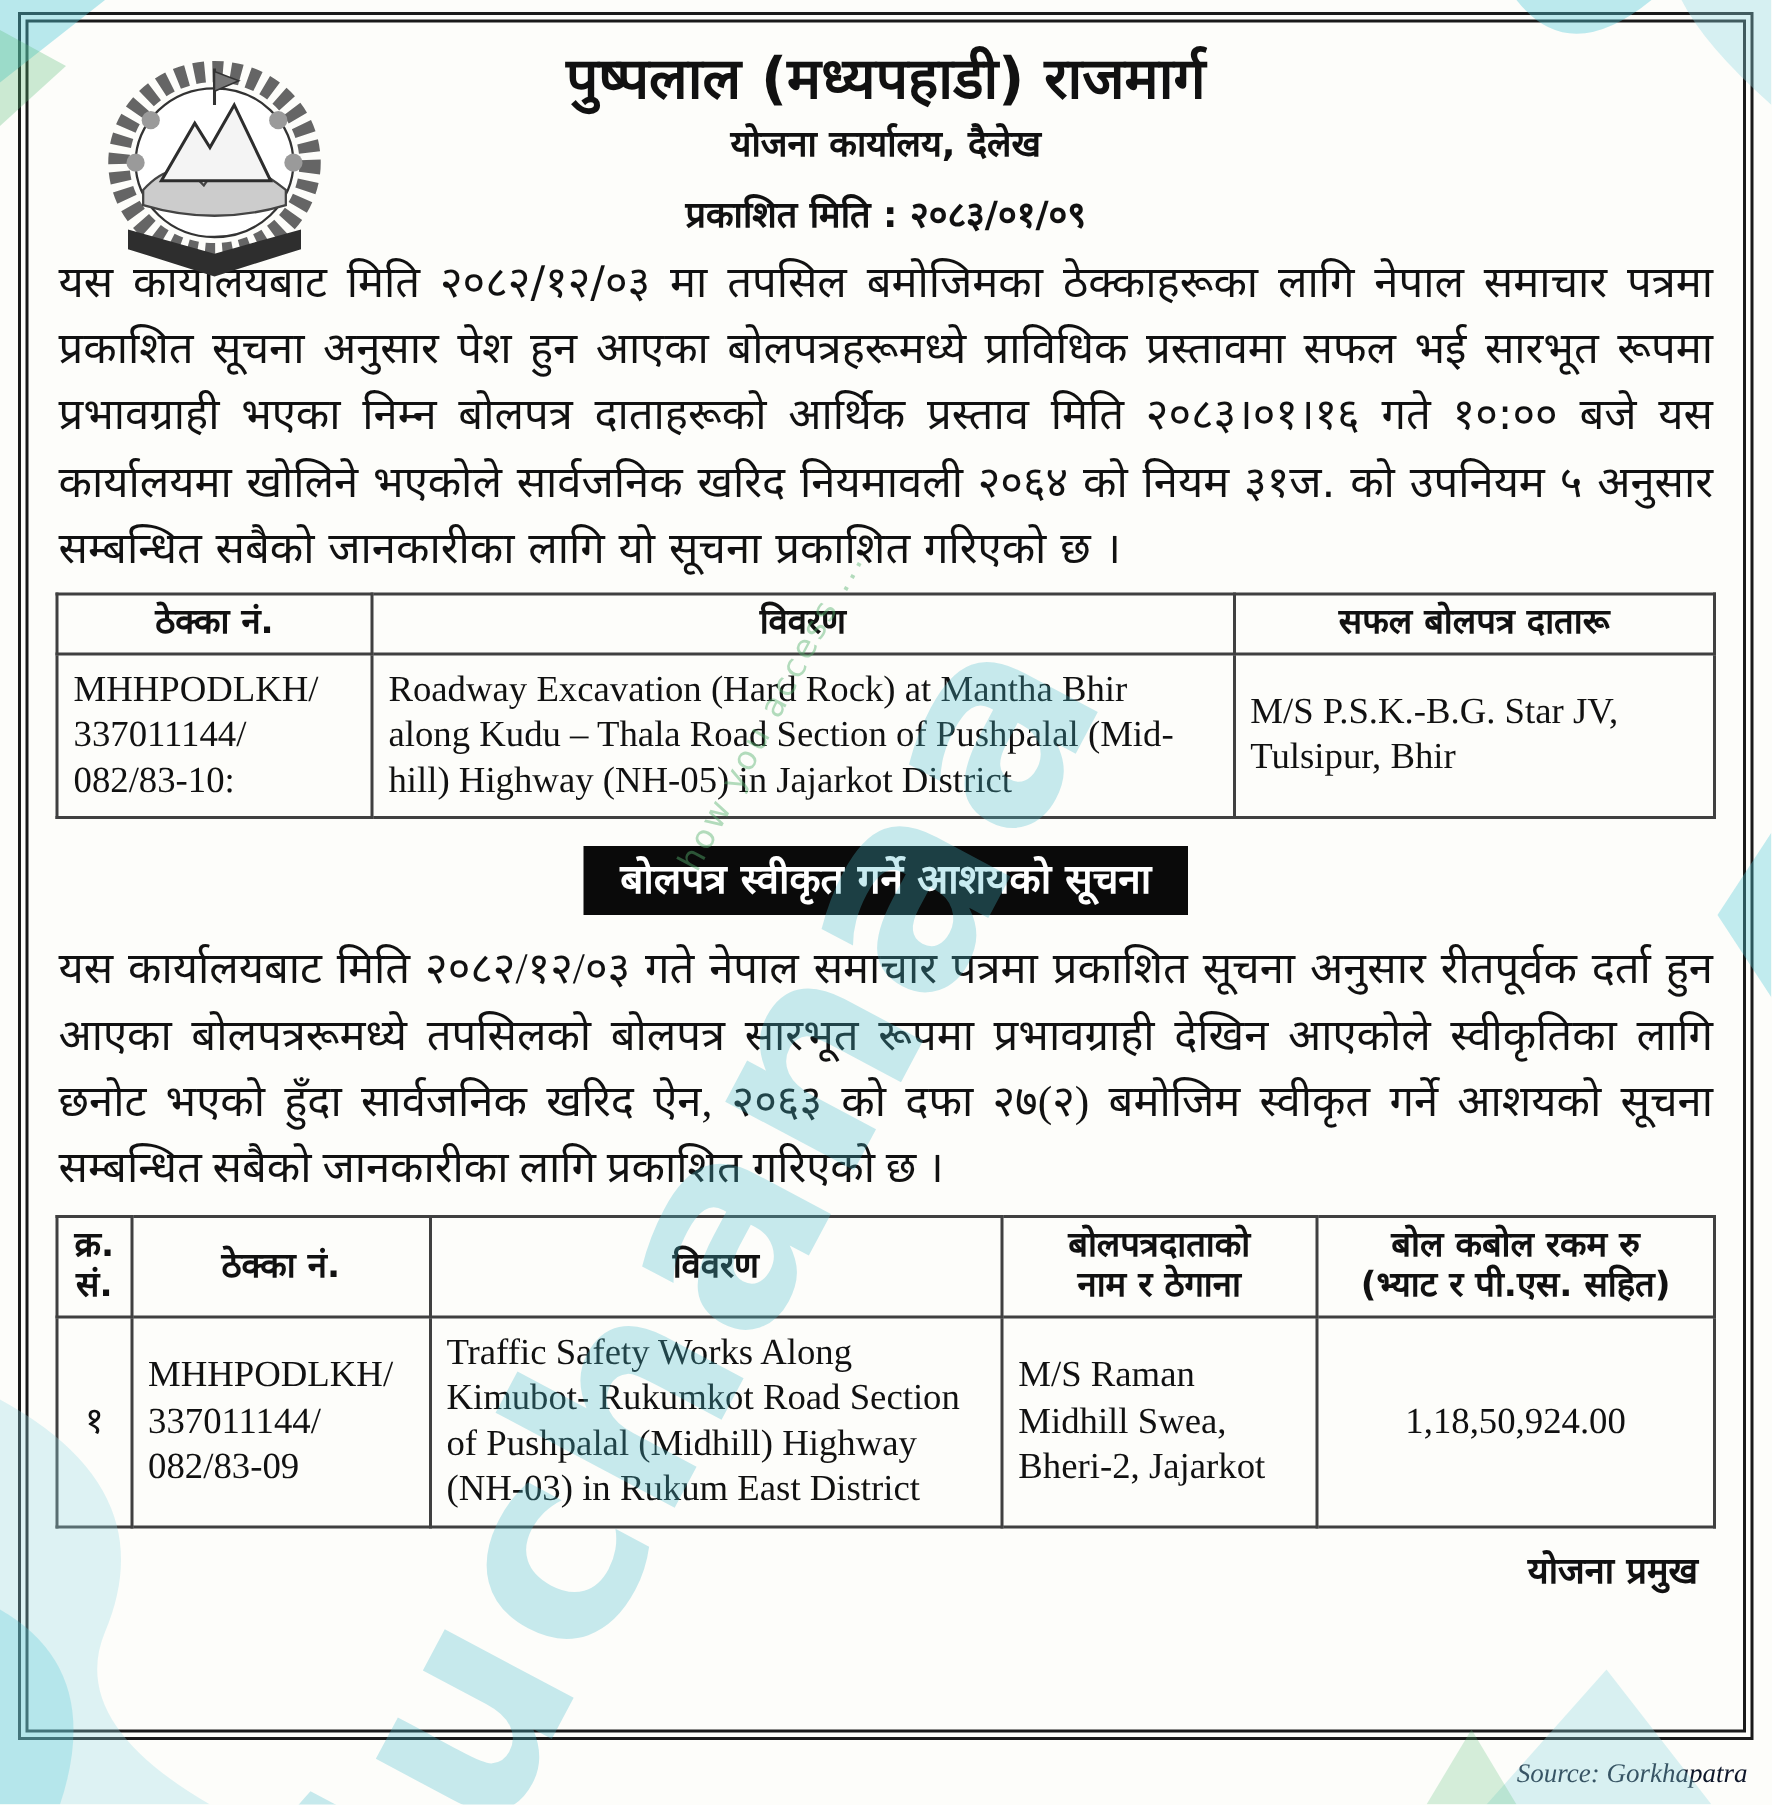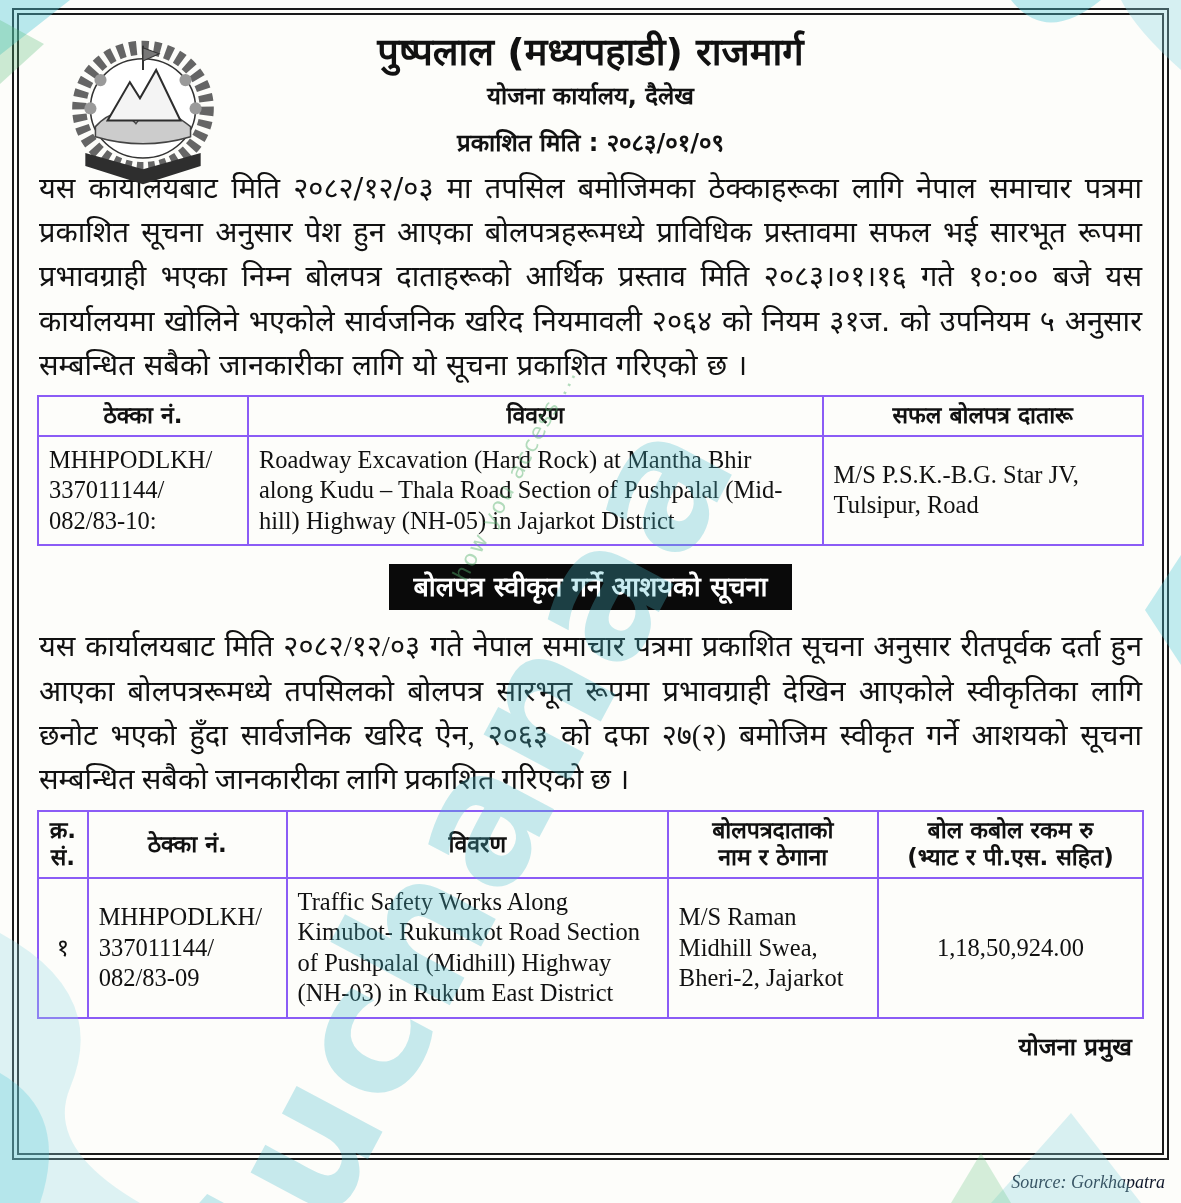--- a/index.html
+++ b/index.html
@@ -49,21 +49,21 @@
   .published { text-align:center; font-weight:bold; font-size:24px; margin:14px 0 8px 0; }
 
   
   .para {
     font-size:29px; line-height:1.53; text-align:justify;
     margin:4px 2px 8px 2px;
   }
 
   
   table { width:100%; border-collapse:collapse; margin:8px 0 6px 0; background:transparent; }
-  th, td { border:2px solid #8b5cf6; white-space:pre-line; }
+  th, td { border:2px solid #404040; white-space:pre-line; }
   th {
     font-size:23px; font-weight:bold; text-align:center; padding:5px 4px;
     line-height:1.2; font-family:"DejaVu Sans","Liberation Sans",sans-serif;
   }
   td {
     font-family:"Liberation Serif","DejaVu Serif",serif;
     font-size:24.5px; line-height:1.24; padding:8px 10px; vertical-align:middle;
   }
   .t1-col1 { width:19%; }  .t1-col2 { width:52%; }  .t1-col3 { width:29%; }
   .t2-col1 { width:4.5%;border-radius:16px; } .t2-col2 { width:18%; }  .t2-col3 { width:34.5%; }
@@ -137,21 +137,21 @@
           <th class="t1-col3">सफल बोलपत्र दातारू</th>
         </tr>
       </thead>
       <tbody>
         <tr>
           <td>MHHPODLKH/
 337011144/
 082/83-10:</td>
           <td>Roadway Excavation (Hard Rock) at Mantha Bhir along Kudu – Thala Road Section of Pushpalal (Mid-hill) Highway (NH-05) in Jajarkot District</td>
           <td>M/S P.S.K.-B.G. Star JV,
-Tulsipur, Road</td>
+Tulsipur, Bhir</td>
         </tr>
       </tbody>
     </table>
 
     <div class="banner-wrap">
       <div class="banner">बोलपत्र स्वीकृत गर्ने आशयको सूचना</div>
     </div>
 
     <div class="para" style="margin-top:14px;font-family:Liberation Serif, serif;">यस कार्यालयबाट मिति २०८२/१२/०३ गते नेपाल समाचार पत्रमा प्रकाशित सूचना अनुसार रीतपूर्वक दर्ता हुन आएका बोलपत्ररूमध्ये तपसिलको बोलपत्र सारभूत रूपमा प्रभावग्राही देखिन आएकोले स्वीकृतिका लागि छनोट भएको हुँदा सार्वजनिक खरिद ऐन, २०६३ को दफा २७(२) बमोजिम स्वीकृत गर्ने आशयको सूचना सम्बन्धित सबैको जानकारीका लागि प्रकाशित गरिएको छ ।</div>
 

